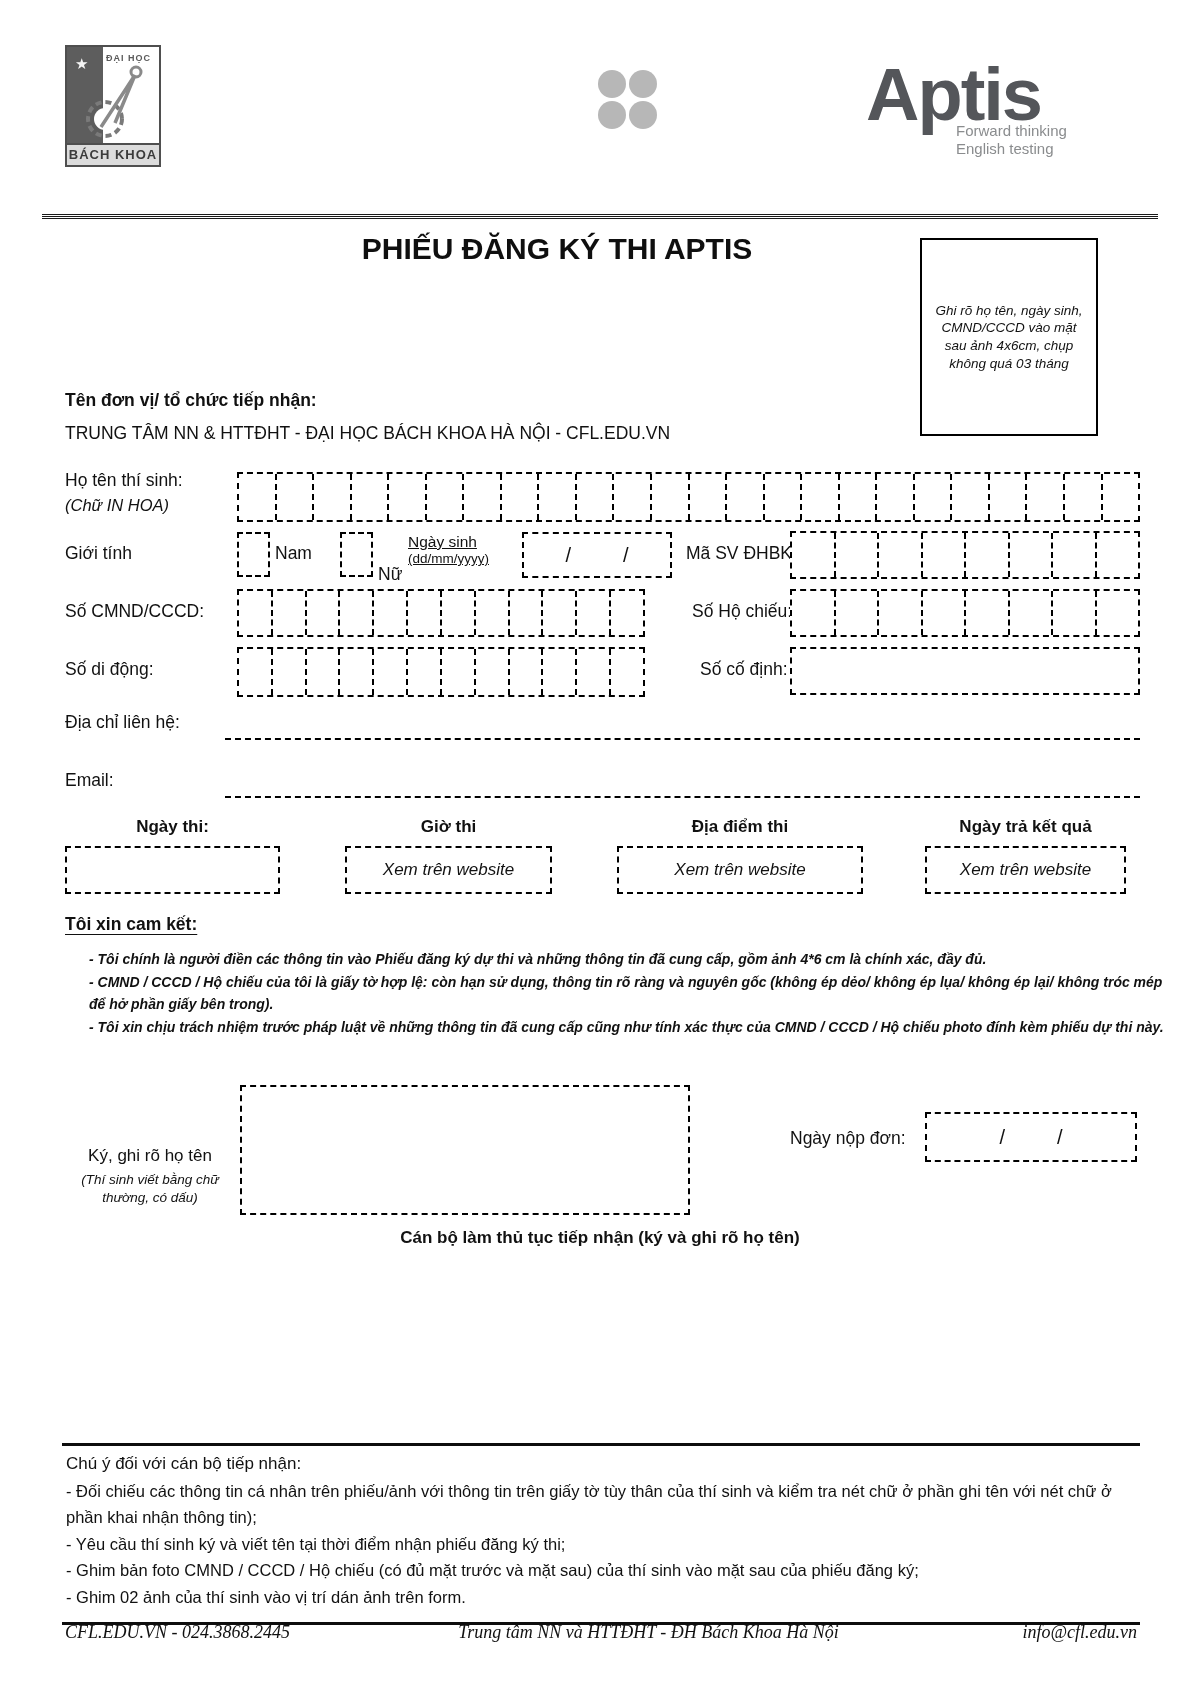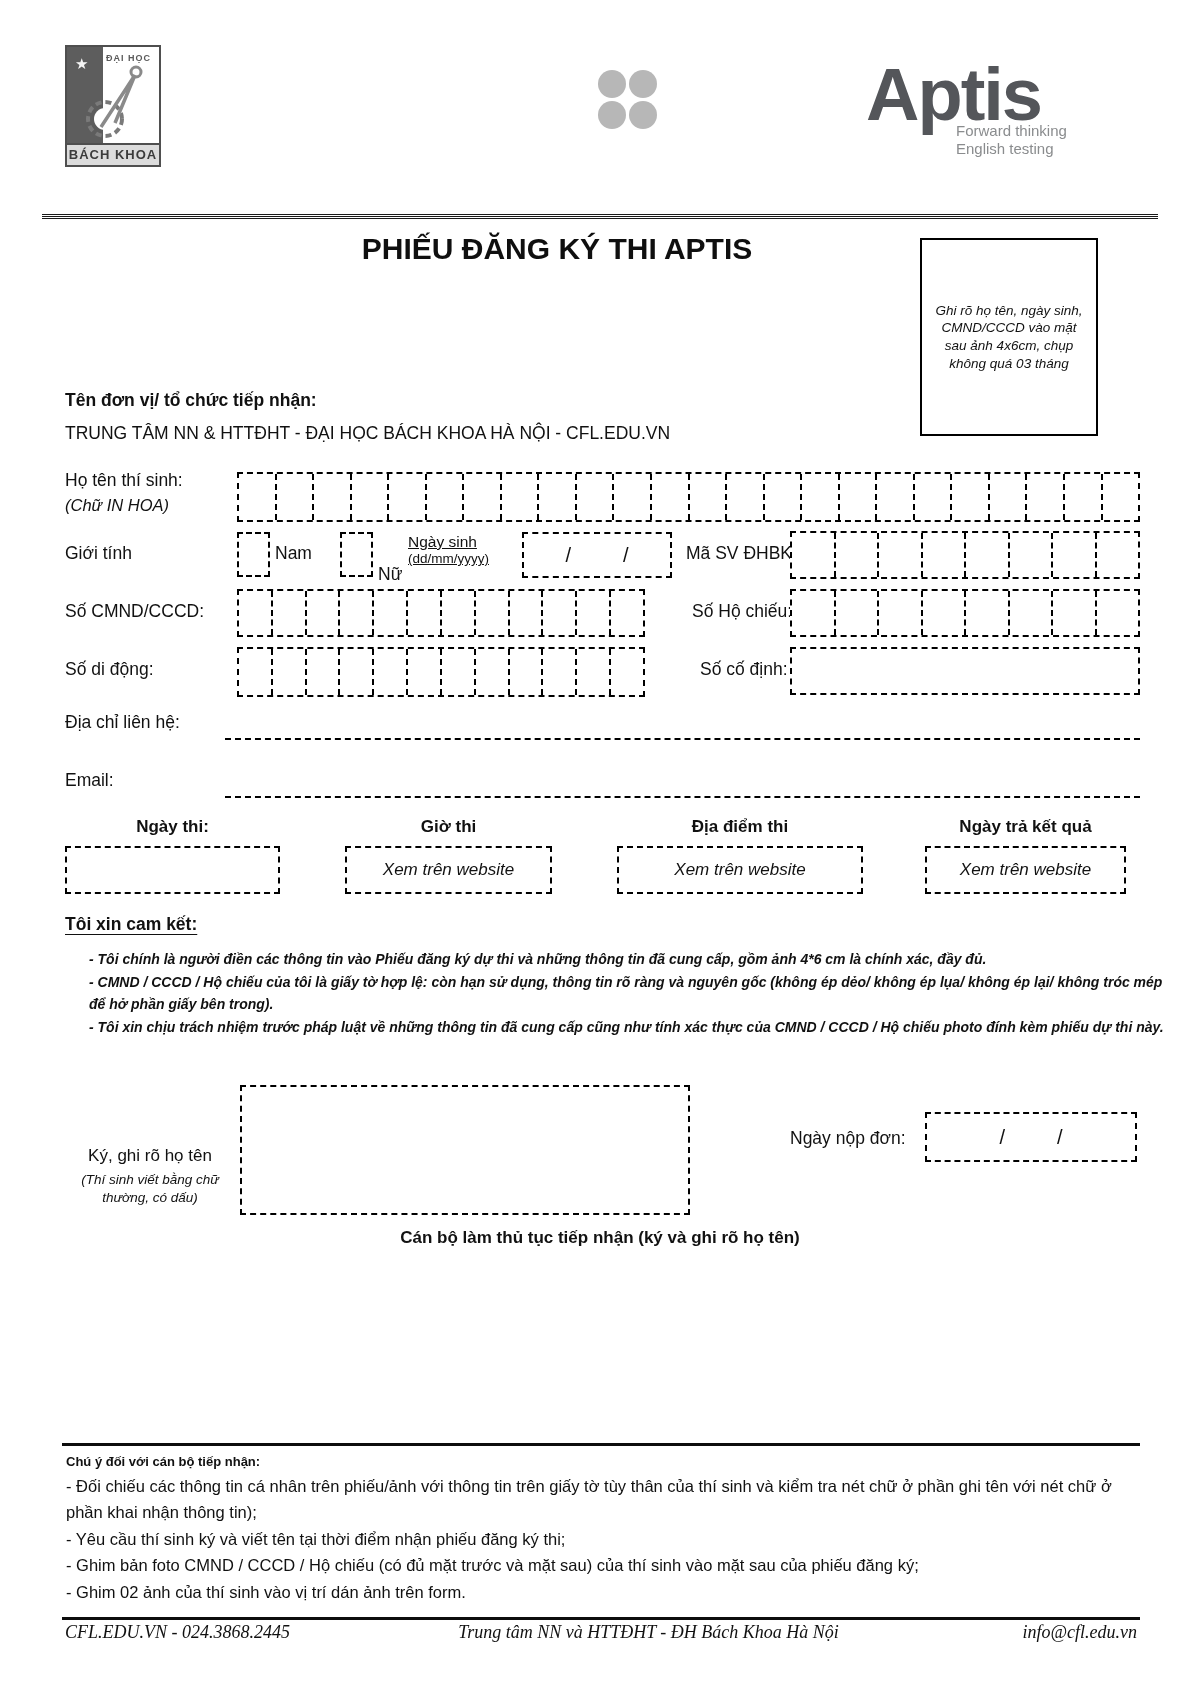--- a/index.html
+++ b/index.html
@@ -68,21 +68,21 @@
   .sig-label-wrap { left:60px; top:1103px; width:180px; text-align:center; }
   .sig-label { font-size:17px;margin-top:43px; }
   .sig-sublabel { margin-top:5px; font-size:13.5px; font-style:italic; line-height:1.35; }
   .sig-box { left:240px; top:1085px; width:450px; height:130px; border:2px dashed #000; }
   .submit-label { left:790px; top:1128px; font-size:17.5px; }
   .submit-datebox { left:925px; top:1112px; width:212px; height:50px; }
   .officer-line { left:0; top:1228px; width:1200px; text-align:center; font-size:17px; font-weight:bold; }
 
   
   .notes { left:62px; top:1443px; width:1078px; border-top:3px solid #0d0d0d; border-bottom:3px solid #0d0d0d; padding:8px 4px 12px 4px; }
-  .notes-title { font-size:13px; font-weight:bold; margin-bottom:4px; }
+  .notes-title { font-size:17px; font-weight:normal; margin-bottom:4px; }
   .notes p { font-size:16.5px; line-height:1.6; }
 
   
   .footer { left:65px; top:1622px; width:1072px; font-family:"Liberation Serif", serif; font-style:italic; font-size:18px; display:flex; }
   .footer .f-left { width:355px; }
   .footer .f-center { flex:1; text-align:center; }
   .footer .f-right { width:260px; text-align:right; }
 </style>
 </head>
 <body>

